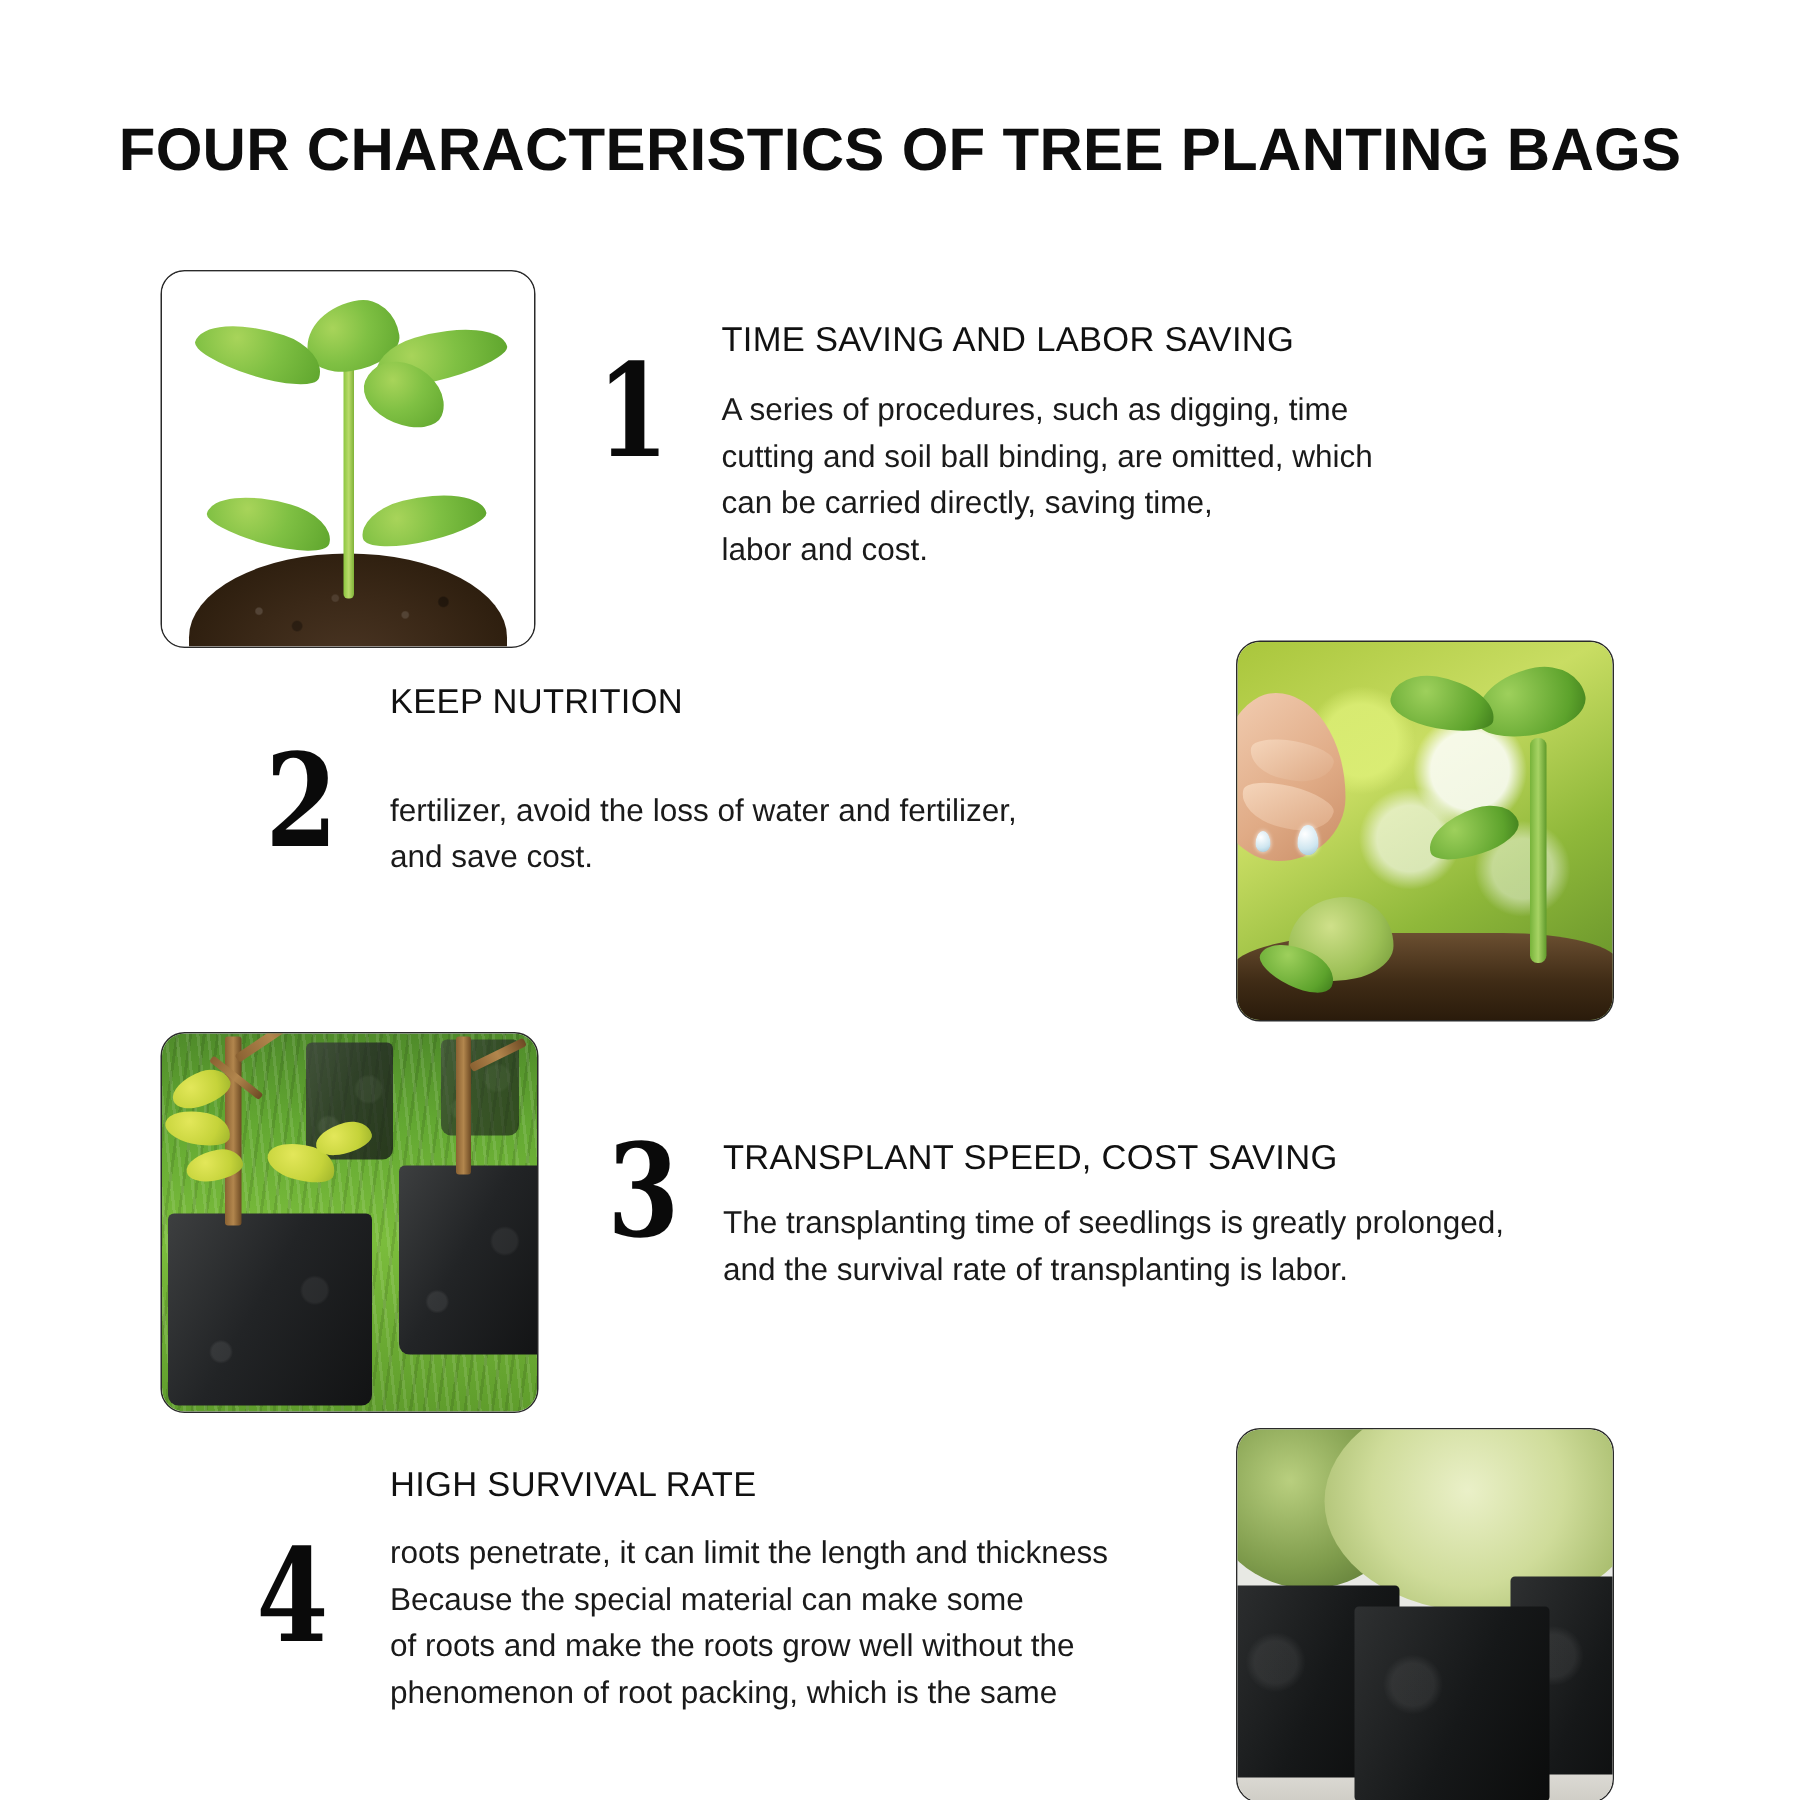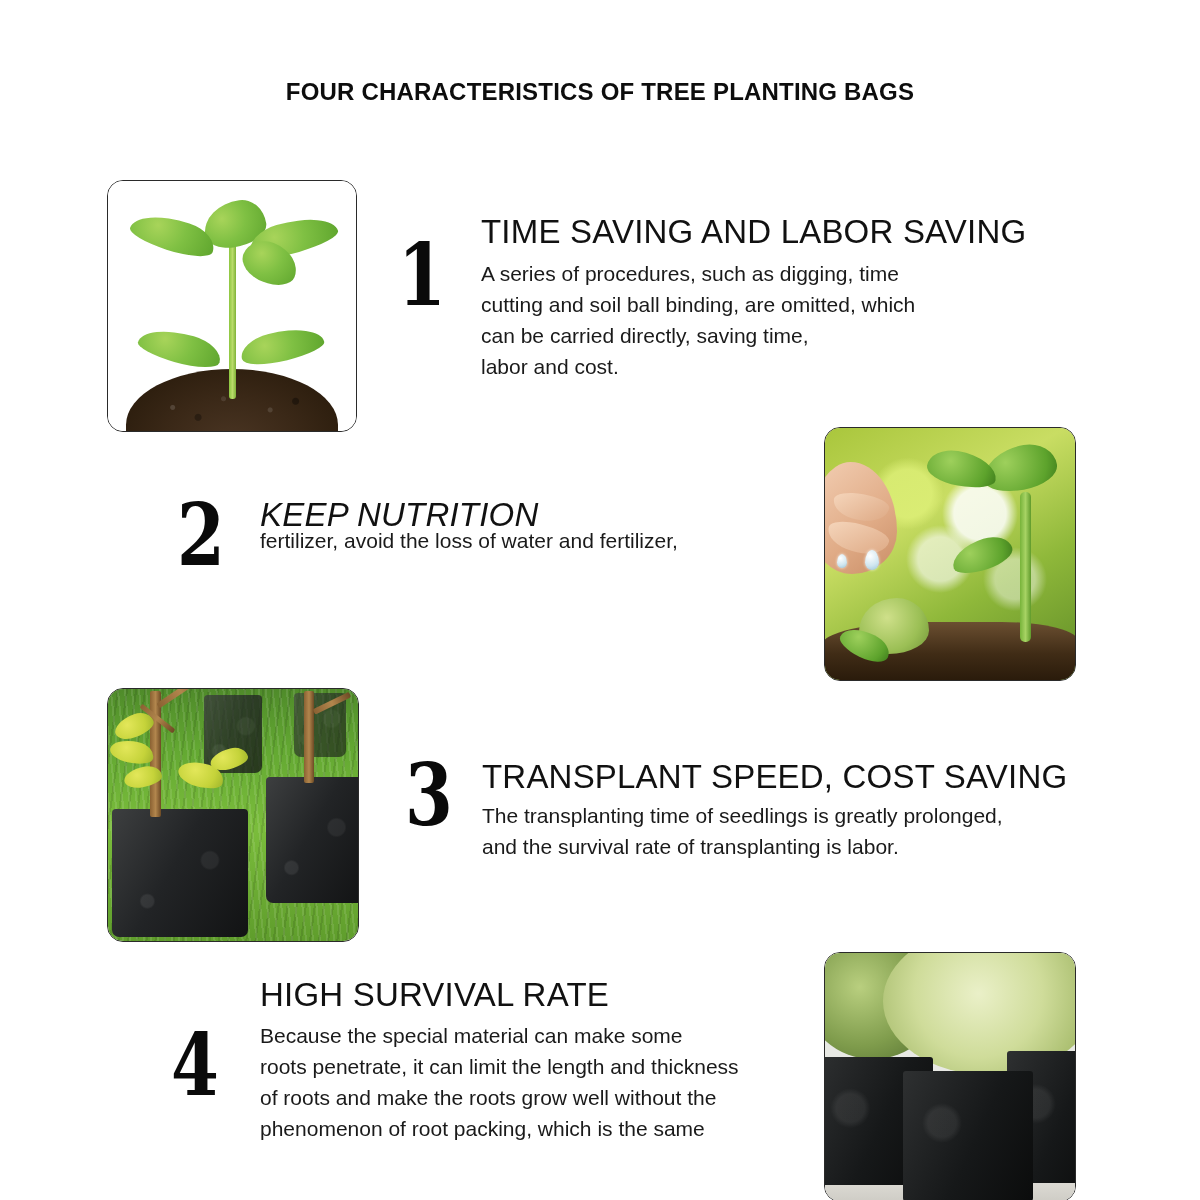--- a/index.html
+++ b/index.html
@@ -16,21 +16,21 @@
     color: #111111;
   }
 
   
   #page-title {
     position: absolute;
     left: 0;
     top: 78px;
     width: 1200px;
     text-align: center;
-    font-size: 24px;
+    font-size: 40px;
     font-weight: bold;
     letter-spacing: 0.2px;
     color: #0d0d0d;
     white-space: nowrap;
   }
 
   
   .photo {
     position: absolute;
     border: 1.4px solid #2a2a2a;
@@ -49,21 +49,21 @@
     font-weight: bold;
     color: #0a0a0a;
     line-height: 1;
     text-align: center;
     font-size: 86px;
     transform: scaleX(0.8);
   }
 
   .block-heading {
     position: absolute;
-    font-size: 33px;
+    font-size: 23px;
     font-weight: normal;
     color: #111111;
     letter-spacing: 0.2px;
     white-space: nowrap;
   }
   .block-body {
     position: absolute;
     font-size: 21px;
     line-height: 31px;
     color: #1a1a1a;
@@ -254,24 +254,25 @@
     <div class="p2-hand"></div>
     <div class="p2-finger" style="left:8px; top:66px; width:56px; height:26px; transform:rotate(10deg);"></div>
     <div class="p2-finger" style="left:2px; top:96px; width:62px; height:28px; transform:rotate(14deg);"></div>
     <div class="p2-drop" style="left:40px; top:122px; width:14px; height:20px;"></div>
     <div class="p2-drop" style="left:12px; top:126px; width:10px; height:14px;"></div>
   </div>
 </div>
 
 <div class="numeral" style="left:166px; top:492px; width:70px;">2</div>
 
-<div class="block-heading" style="left:260px; top:496px;font-style:italic;">KEEP NUTRITION</div>
+<div class="block-heading" style="left:260px; top:454px;">KEEP NUTRITION</div>
 
 <div class="block-body" style="left:260px; top:525px;">
   <div>fertilizer, avoid the loss of water and fertilizer,</div>
+  <div>and save cost.</div>
 </div>
 
 <div class="photo" id="photo-growbags-grass">
   <div class="scene">
 
     <div class="p3-bag" style="left:96px; top:6px; width:58px; height:78px; opacity:.75;"></div>
     <div class="p3-bag" style="left:186px; top:4px; width:52px; height:64px; opacity:.6;"></div>
 
     <div class="p3-bag" style="left:158px; top:88px; width:98px; height:126px;"></div>
     <div class="p3-trunk" style="left:196px; top:2px; width:10px; height:92px;"></div>
@@ -310,17 +311,17 @@
     <div class="p4-bag" style="left:182px; top:98px; width:96px; height:132px;"></div>
     <div class="p4-bag" style="left:78px; top:118px; width:130px; height:130px;"></div>
   </div>
 </div>
 
 <div class="numeral" style="left:160px; top:1022px; width:70px;">4</div>
 
 <div class="block-heading" style="left:260px; top:976px;">HIGH SURVIVAL RATE</div>
 
 <div class="block-body" style="left:260px; top:1020px;">
+  <div>roots penetrate, it can limit the length and thickness</div>
   <div>Because the special material can make some</div>
-  <div>roots penetrate, it can limit the length and thickness</div>
   <div>of roots and make the roots grow well without the</div>
   <div>phenomenon of root packing, which is the same</div>
 </div>
 
 </body></html>

